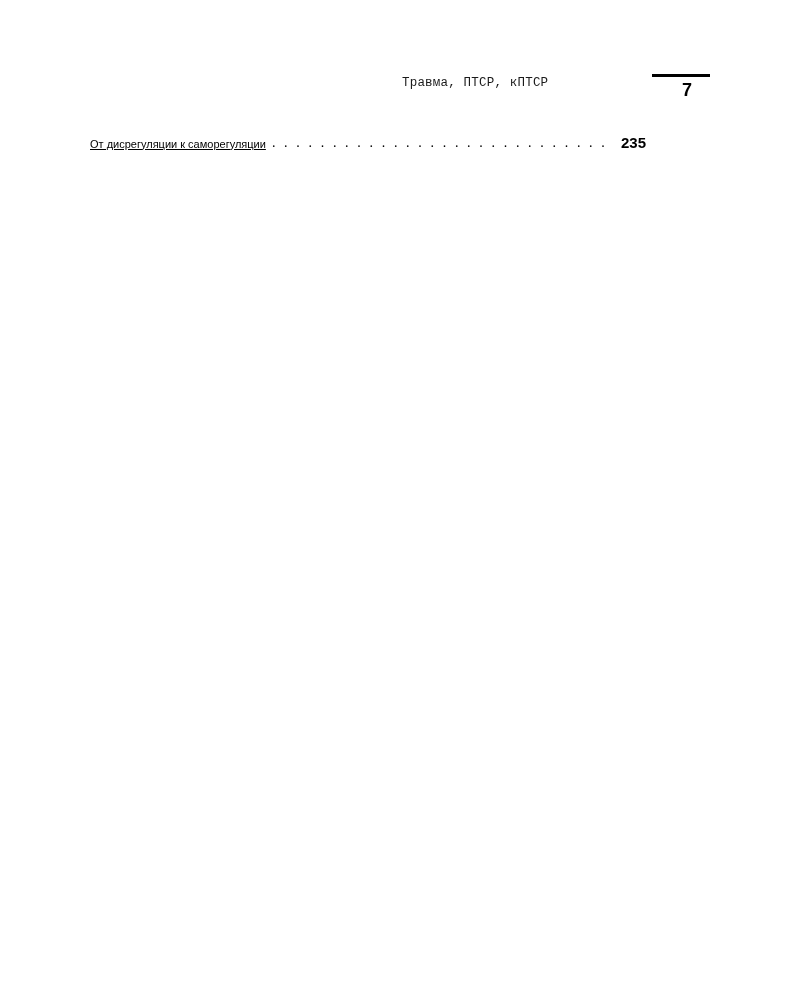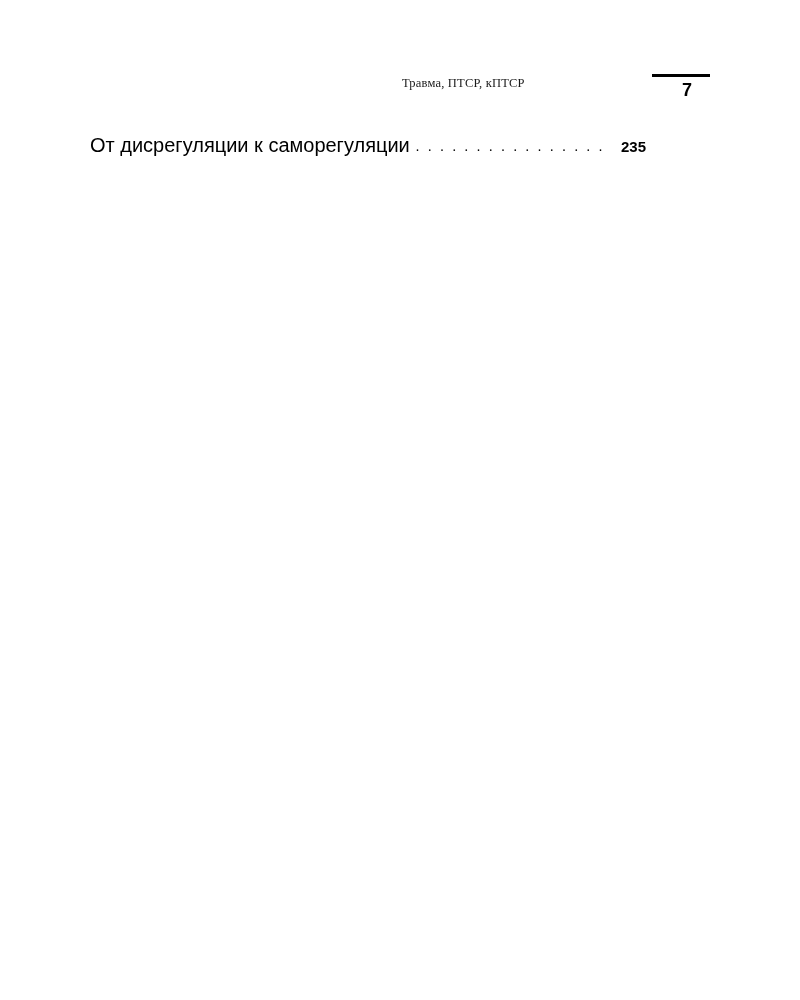--- a/index.html
+++ b/index.html
@@ -26,21 +26,21 @@
     position: absolute;
     top: 74px;
     left: 90px;
     right: 90px;
     height: 34px;
   }
   .header-running-title {
     position: absolute;
     left: 312px;
     top: 2px;
-    font-family: Liberation Serif, serif;
+    font-family: Liberation Mono, monospace;
     font-size: 12.5px;
     letter-spacing: 0.2px;
     color: #1a1a1a;
   }
   .header-rule {
     position: absolute;
     right: 0px;
     top: 0px;
     width: 58px;
     height: 2.5px;
@@ -91,21 +91,22 @@
     width: 34px;
     text-align: right;
     font-family: "Liberation Sans", sans-serif;
     font-weight: bold;
     font-size: 15px;
   }
 
   
   .lvl-plain .label {
     font-family: "Liberation Sans", sans-serif;
-    font-size: 20px;
+    font-size: 11px;
+    text-decoration: underline;
   }
   .lvl-plain { margin-top: 8.5px; }
 </style>
 </head>
 <body>
 
 <div class="page">
 
   <div class="header">
     <div class="header-running-title">Травма, ПТСР, кПТСР</div>

